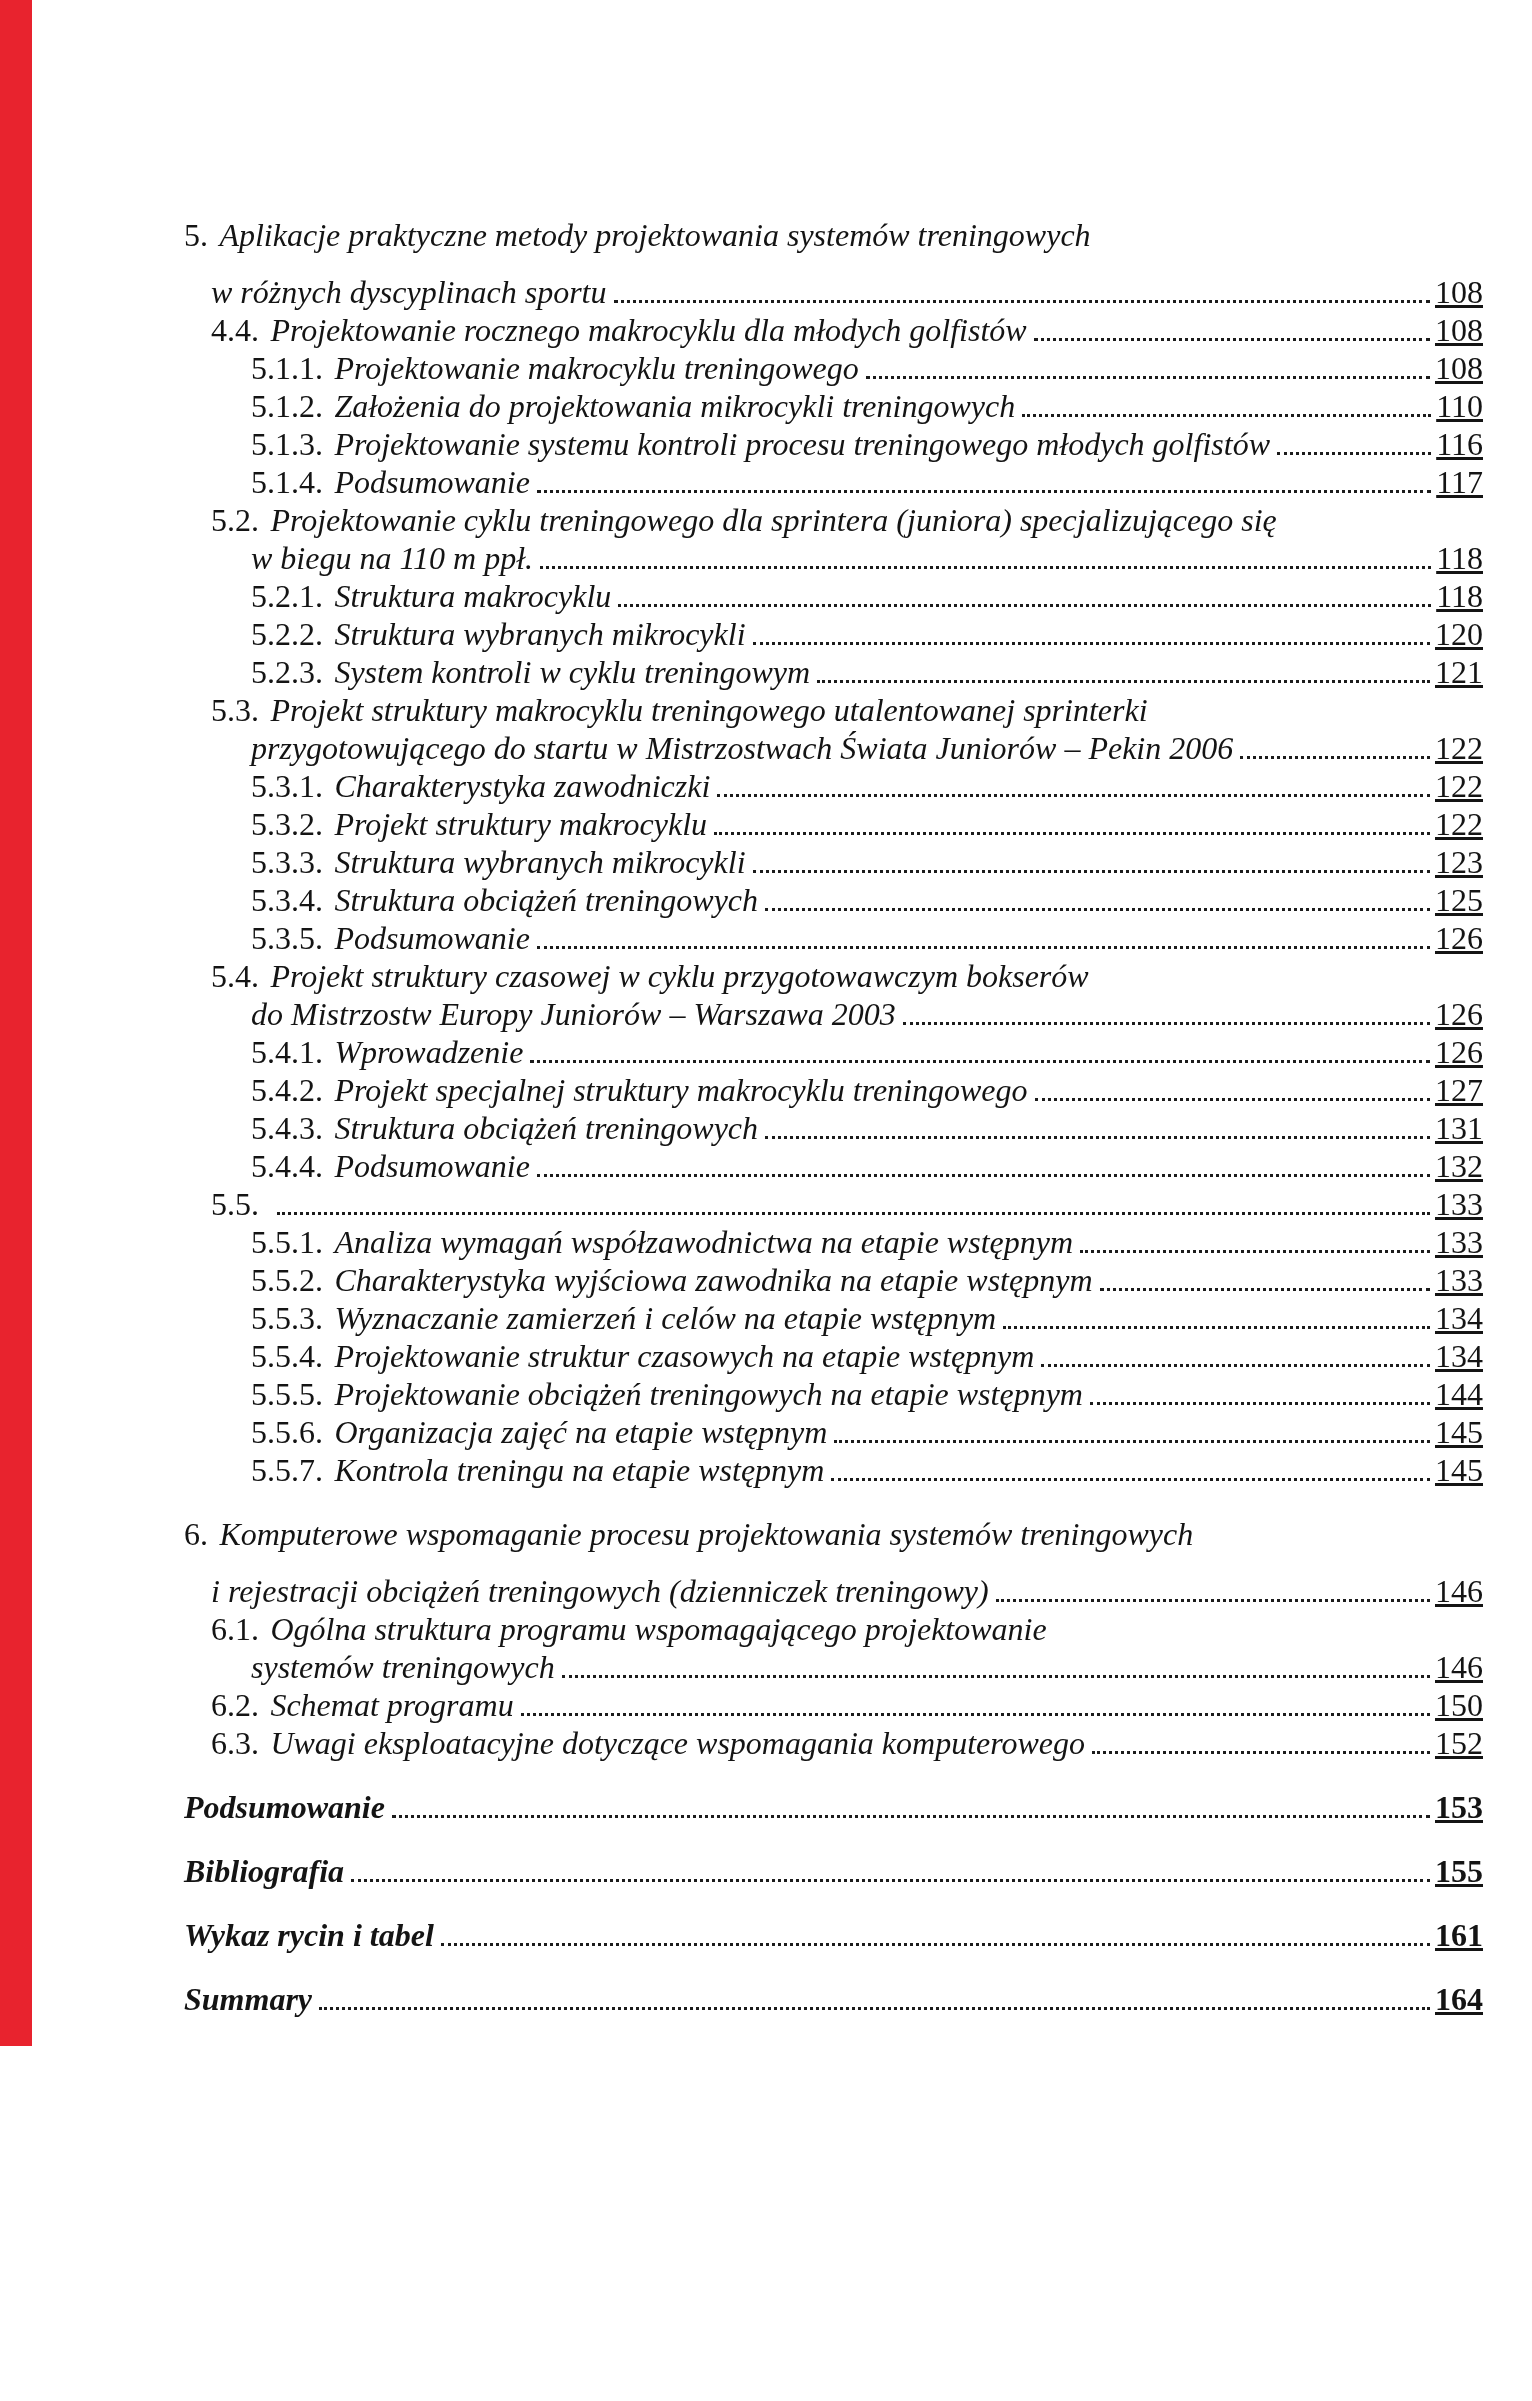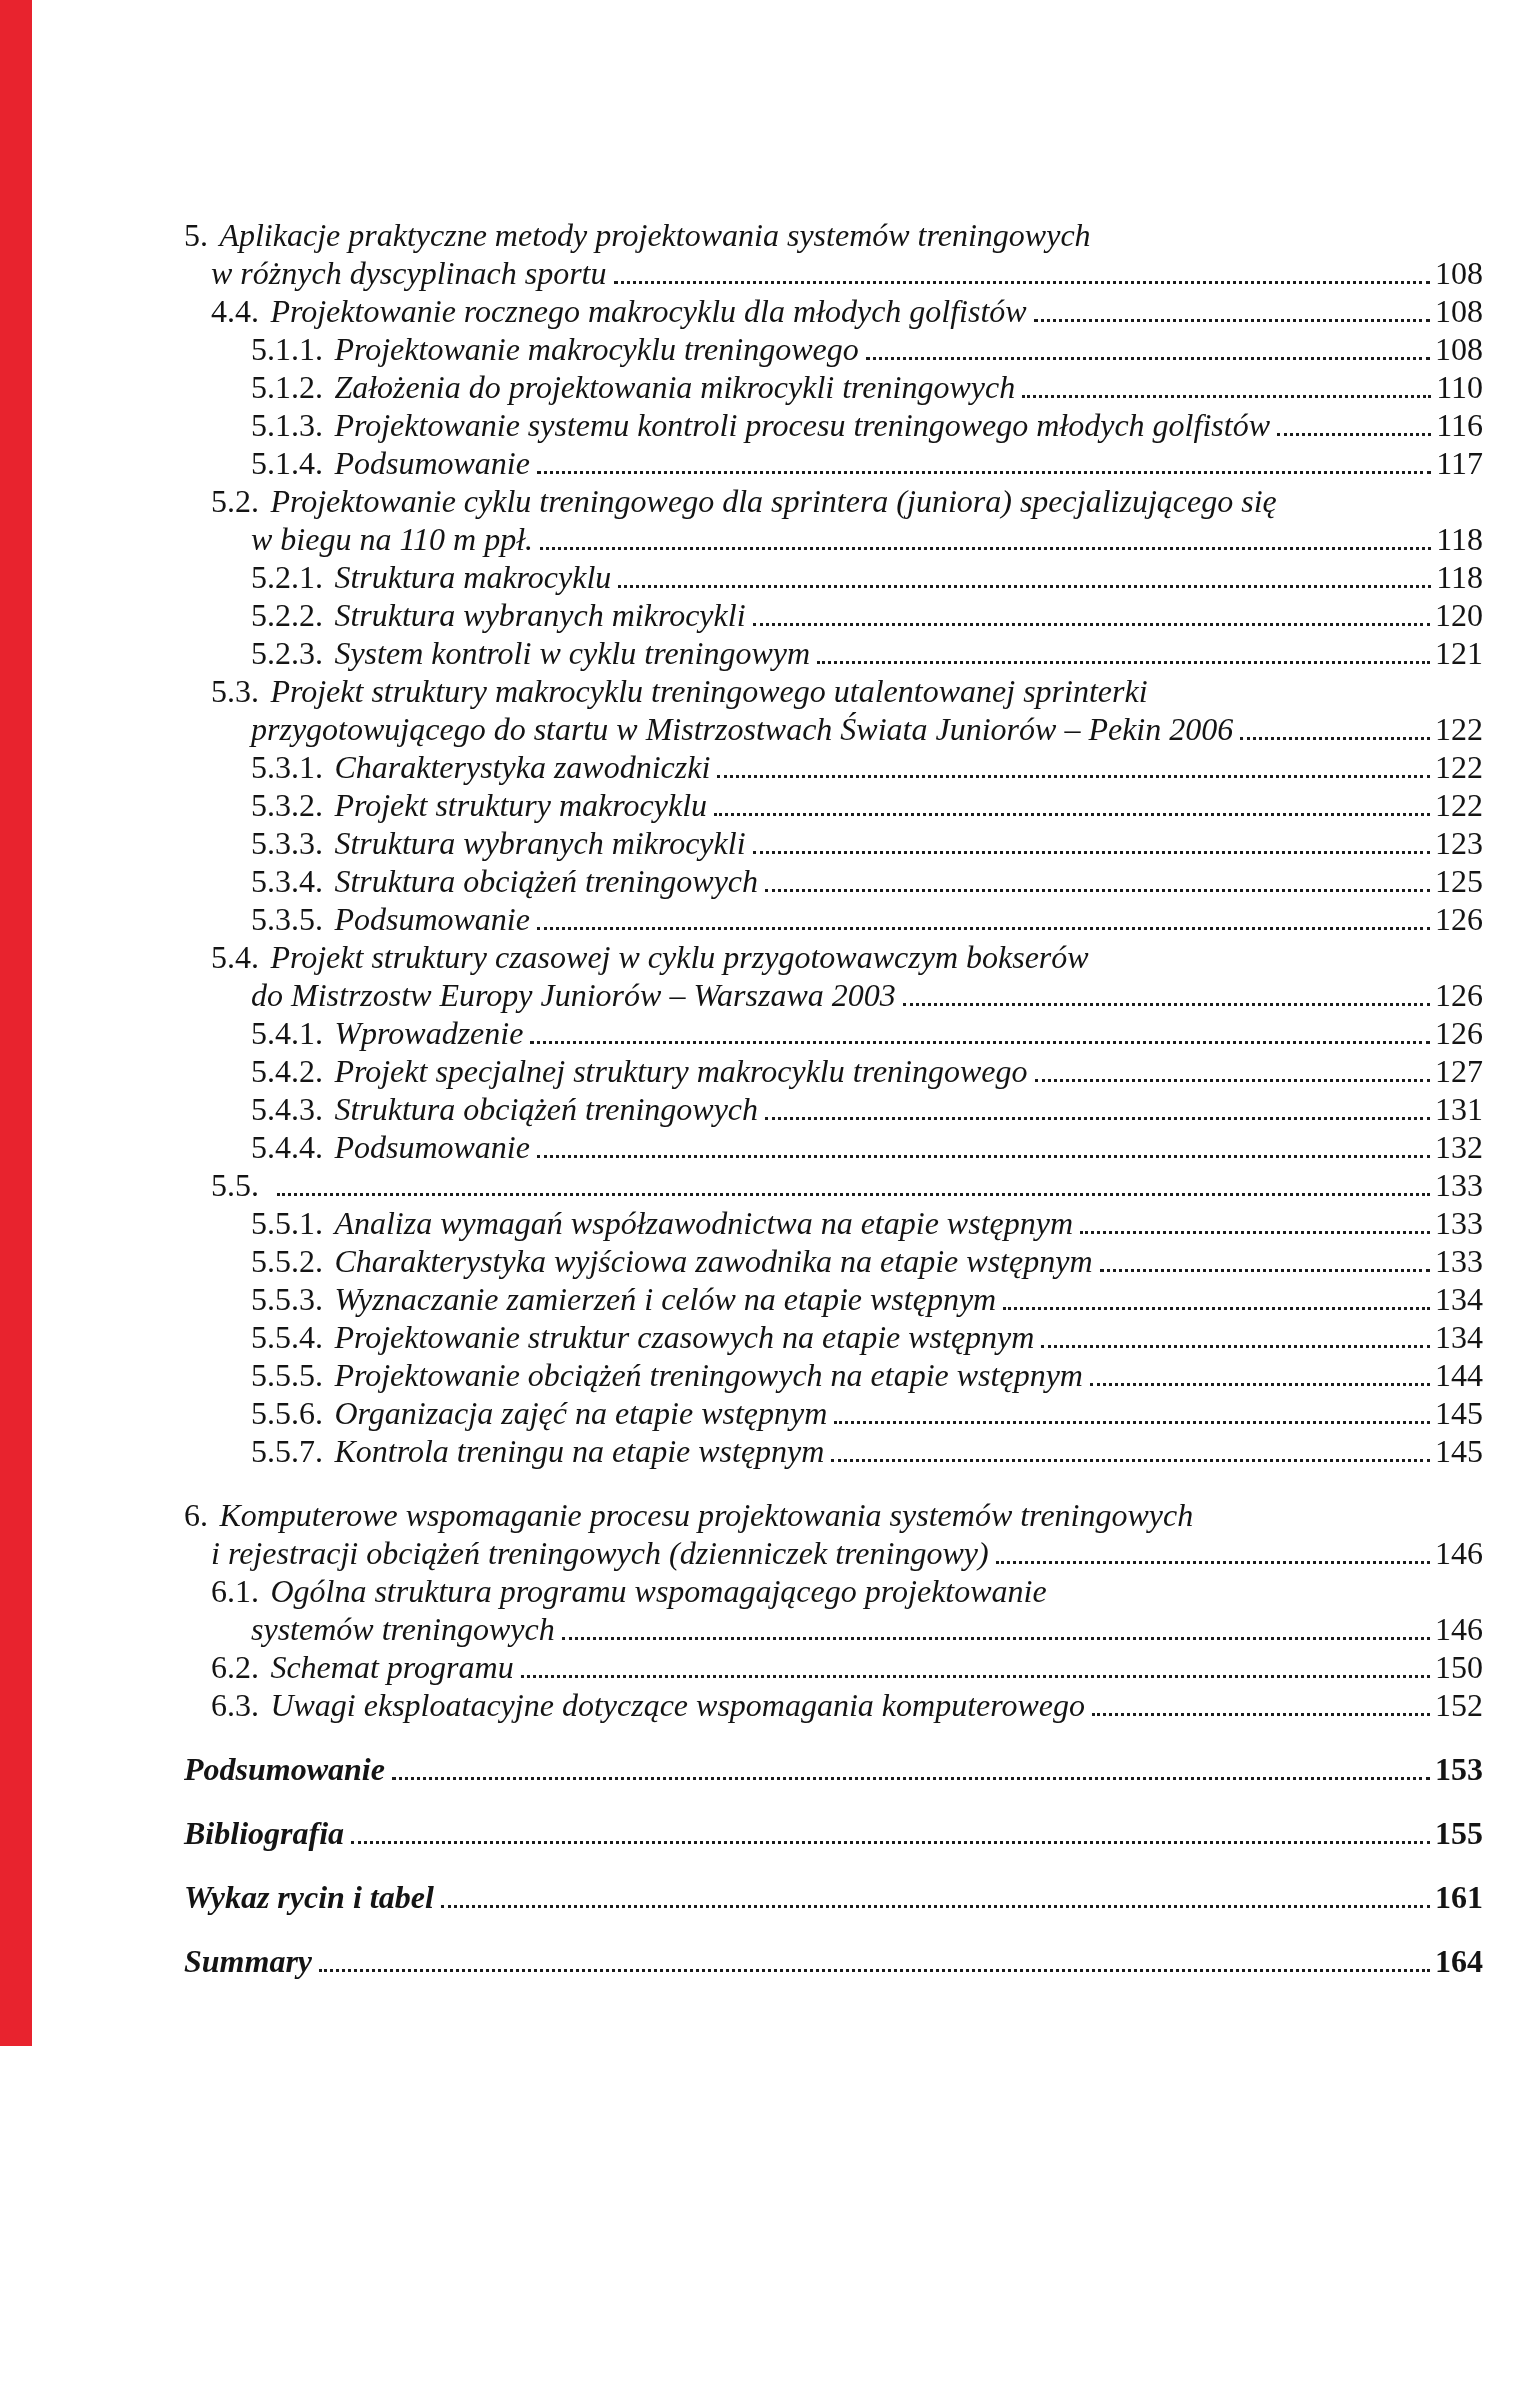--- a/index.html
+++ b/index.html
@@ -25,35 +25,35 @@
     position:absolute;top:216px;left:0;right:0;
   }
   .row{
     display:flex;
     align-items:baseline;
     font-size:32px;
     line-height:38px;
     padding-right:50px;
   }
   .lv0 {margin-left:184px;}
-  .lv0c{margin-left:211px;}
+  .lv0c{margin-left:211px;margin-top:19px;}
   .lv1 {margin-left:211px;}
   .lv1c{margin-left:251px;}
   .lv2 {margin-left:251px;}
   .num{white-space:nowrap;margin-right:11.4px;}
   .txt{white-space:nowrap;font-style:italic;}
   .leader{
     flex:1 1 auto;
     min-width:10.5px;
     align-self:flex-end;
     height:0;
     border-bottom:3.5px dotted #1b1b1b;
     margin:0 5.3px 8px 7px;
   }
-  .pageno{white-space:nowrap;}
+  .pageno{white-space:nowrap;text-decoration:underline;}
   .bold{font-weight:bold;}
   .gap{margin-top:26px;}
 </style>
 </head>
 <body>
 
 <div class="page">
   <div class="red-stripe"></div>
   <main class="toc">
       <div class="row lv0">

